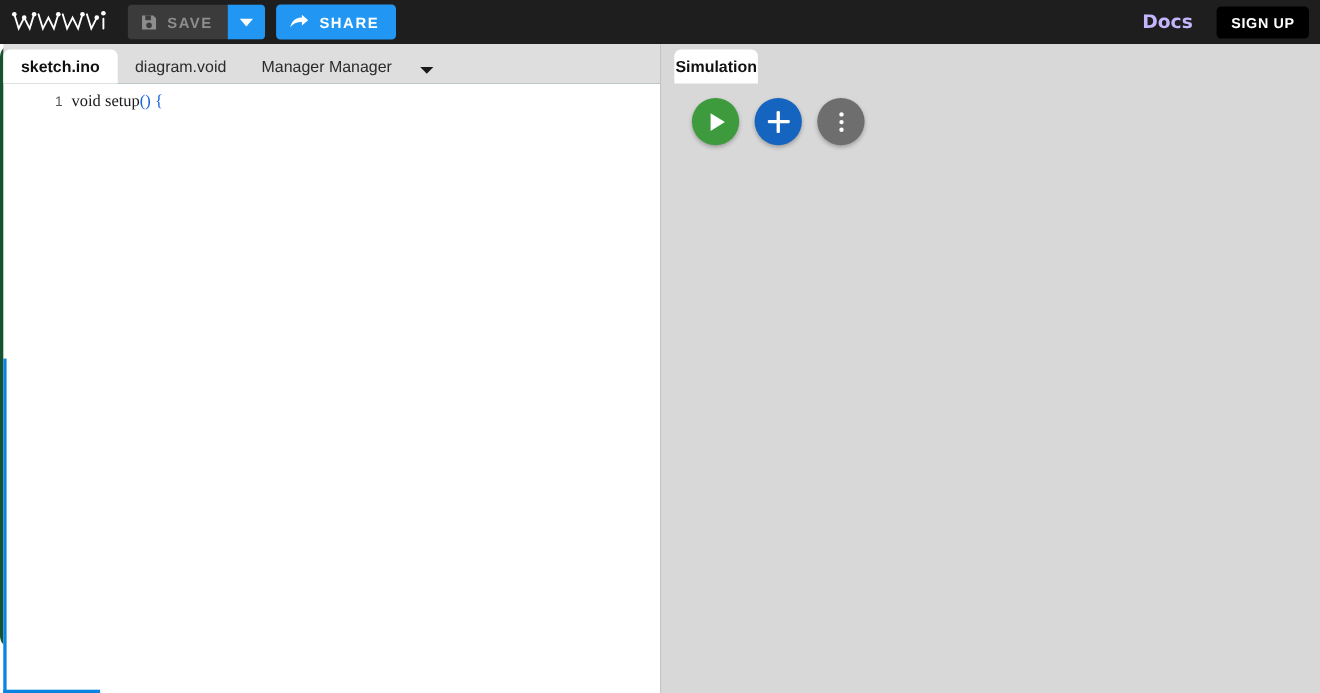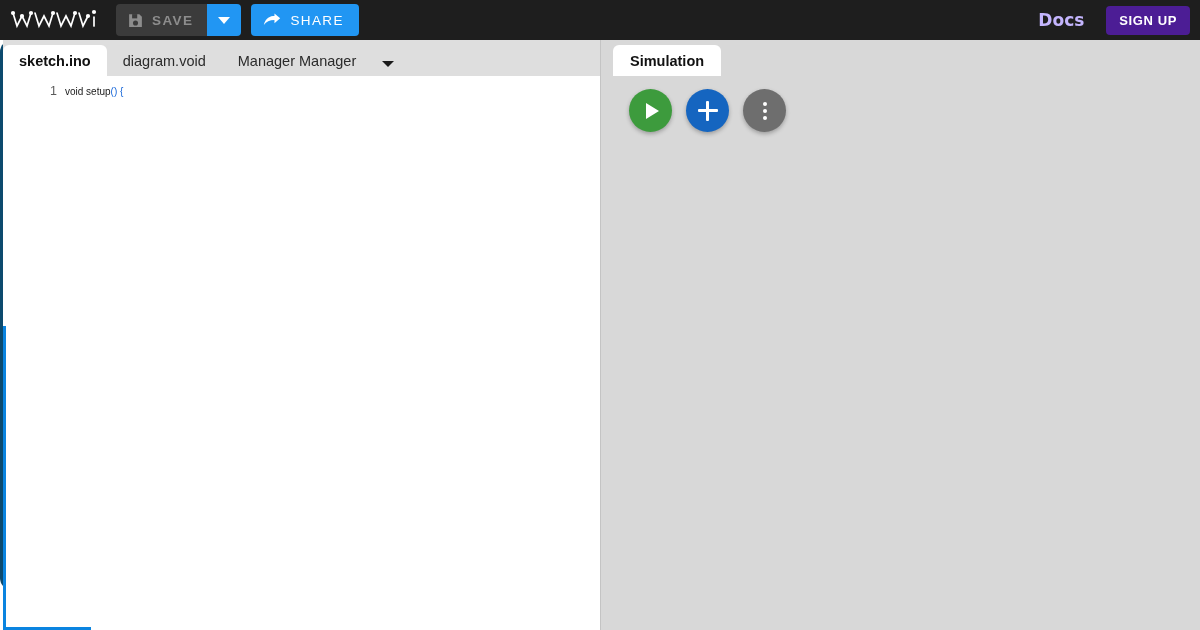--- a/index.html
+++ b/index.html
@@ -40,39 +40,39 @@
   .caret-dn {
     width: 0; height: 0; border-left: 6px solid transparent;
     border-right: 6px solid transparent; border-top: 7px solid #fff;
   }
   .share-btn {
     display: flex; align-items: center; gap: 9px;
     background: #2196f3; height: 32px; padding: 0 15px 0 12px;
     border-radius: 4px; margin-left: 10px; border: none; cursor: pointer;
   }
   .share-btn .lbl {
-    color: #fff; font-size: 13.5px; font-weight: 400; letter-spacing: 1.4px;
+    color: #fff; font-size: 13.5px; font-weight: 700; letter-spacing: 1.4px;
   }
   .spacer { flex: 1; }
   .docs-link {
     color: #c4b5fd; font-size: 17px; font-weight: 700;
     margin-right: 22px; text-decoration: none; cursor: pointer;
     font-family: "DejaVu Sans", sans-serif;
   }
   .signup-btn {
-    background: #4c1d95; color: #fff; border: none; border-radius: 4px;
+    background: #000000; color: #fff; border: none; border-radius: 4px;
     height: 29px; padding: 0 13px; font-size: 13px; font-weight: 600;
     letter-spacing: .6px; margin-right: 10px; cursor: pointer;
     font-family: "Liberation Sans", sans-serif;
   }
 
   
   .editor-pane {
     position: absolute; left: 0; top: 40px; width: 600px; height: 550px;
-    background: #0c4a6e;
+    background: #14532d;
     border-left: 3px solid transparent;
     border-radius: 12px;
   }
   .tabbar {
     position: relative; height: 36px; background: #dedede;
     display: flex; align-items: flex-end;
   }
   .tab {
     height: 31px; display: flex; align-items: center; padding: 0 16px;
     font-size: 14.5px; color: #2b2b2b; cursor: pointer;
@@ -91,42 +91,42 @@
     position: relative; height: 554px; background: #ffffff;
     padding-top: 8px; font-family: "DejaVu Sans Mono", monospace;
   }
   .code-line { display: flex; align-items: baseline; height: 20px; }
   .gutter {
     width: 62px; text-align: right; padding-right: 8px;
     color: #5a5a5a; font-size: 12.5px;
     font-family: "Liberation Sans", sans-serif;
   }
   .code-text {
-    font-size: 10px; color: #1a1a1a; white-space: pre;
-    font-family: Liberation Sans, sans-serif;
+    font-size: 15px; color: #1a1a1a; white-space: pre;
+    font-family: Liberation Serif, serif;
   }
   .code-text .punc { color: #1565d8; }
   .focus-rail {
     position: absolute; left: 0; top: 250px; width: 3px; height: 339px;
     background: #0a84e0;
   }
   .focus-foot {
     position: absolute; left: 0; bottom: 0; width: 88px; height: 3px;
     background: #0a84e0;
   }
 
   
   .sim-pane {
     position: absolute; left: 600px; top: 40px; width: 600px; height: 590px;
     background: #d8d8d8; border-left: 1px solid #c4c4c4;
   }
   .sim-tabbar { height: 36px; display: flex; align-items: flex-end; padding-left: 12px; }
   .sim-tab {
     background: #ffffff; height: 31px; display: flex; align-items: center;
-    padding: 0 17px; border-radius: 6px 6px 0 0;
+    padding: 0 1px; border-radius: 6px 6px 0 0;
     font-size: 14.5px; font-weight: 700; color: #111; cursor: pointer;
   }
   .sim-actions {
     display: flex; align-items: center; gap: 14px;
     padding: 13px 0 0 28px;
   }
   .fab {
     width: 43px; height: 43px; border-radius: 50%; border: none; cursor: pointer;
     display: flex; align-items: center; justify-content: center;
     box-shadow: 0 2px 4px rgba(0,0,0,.28);

